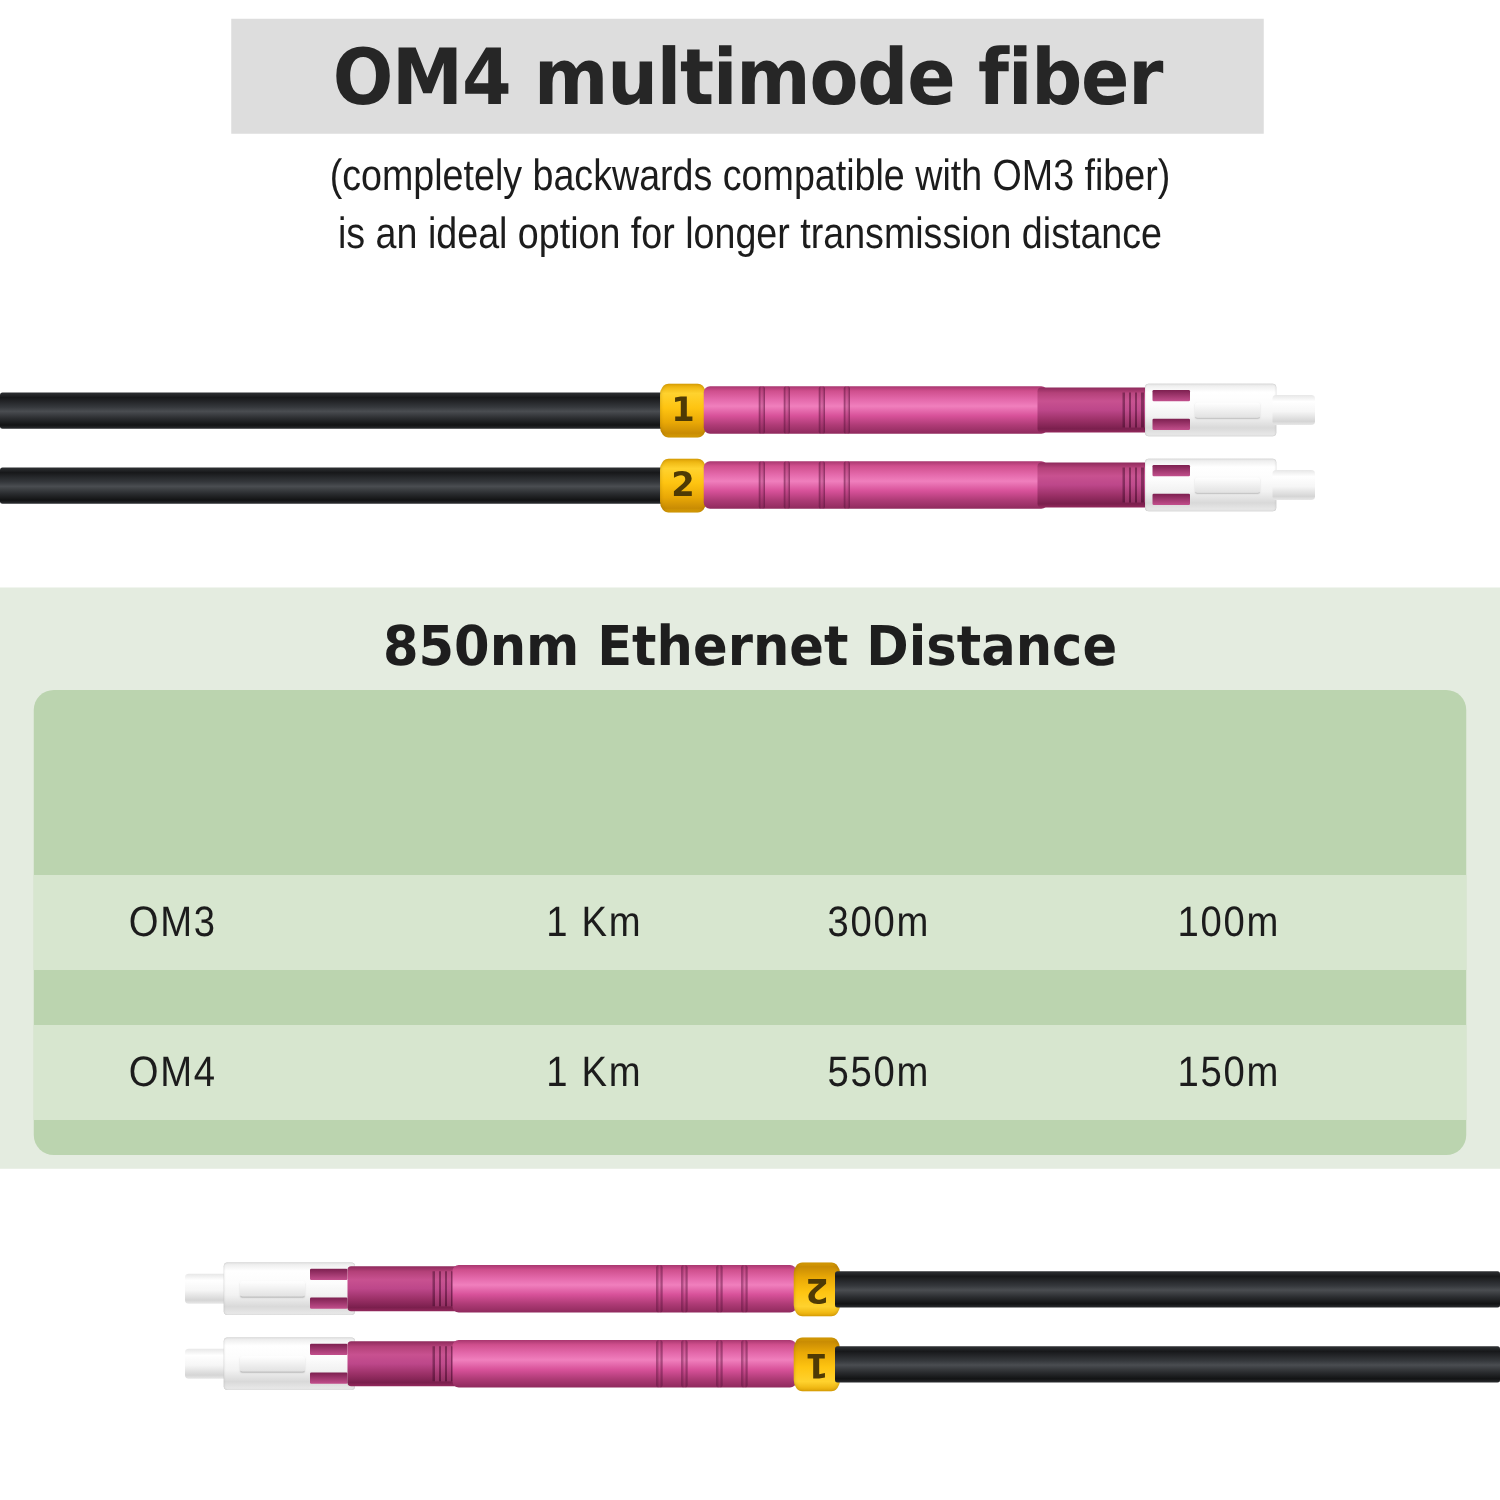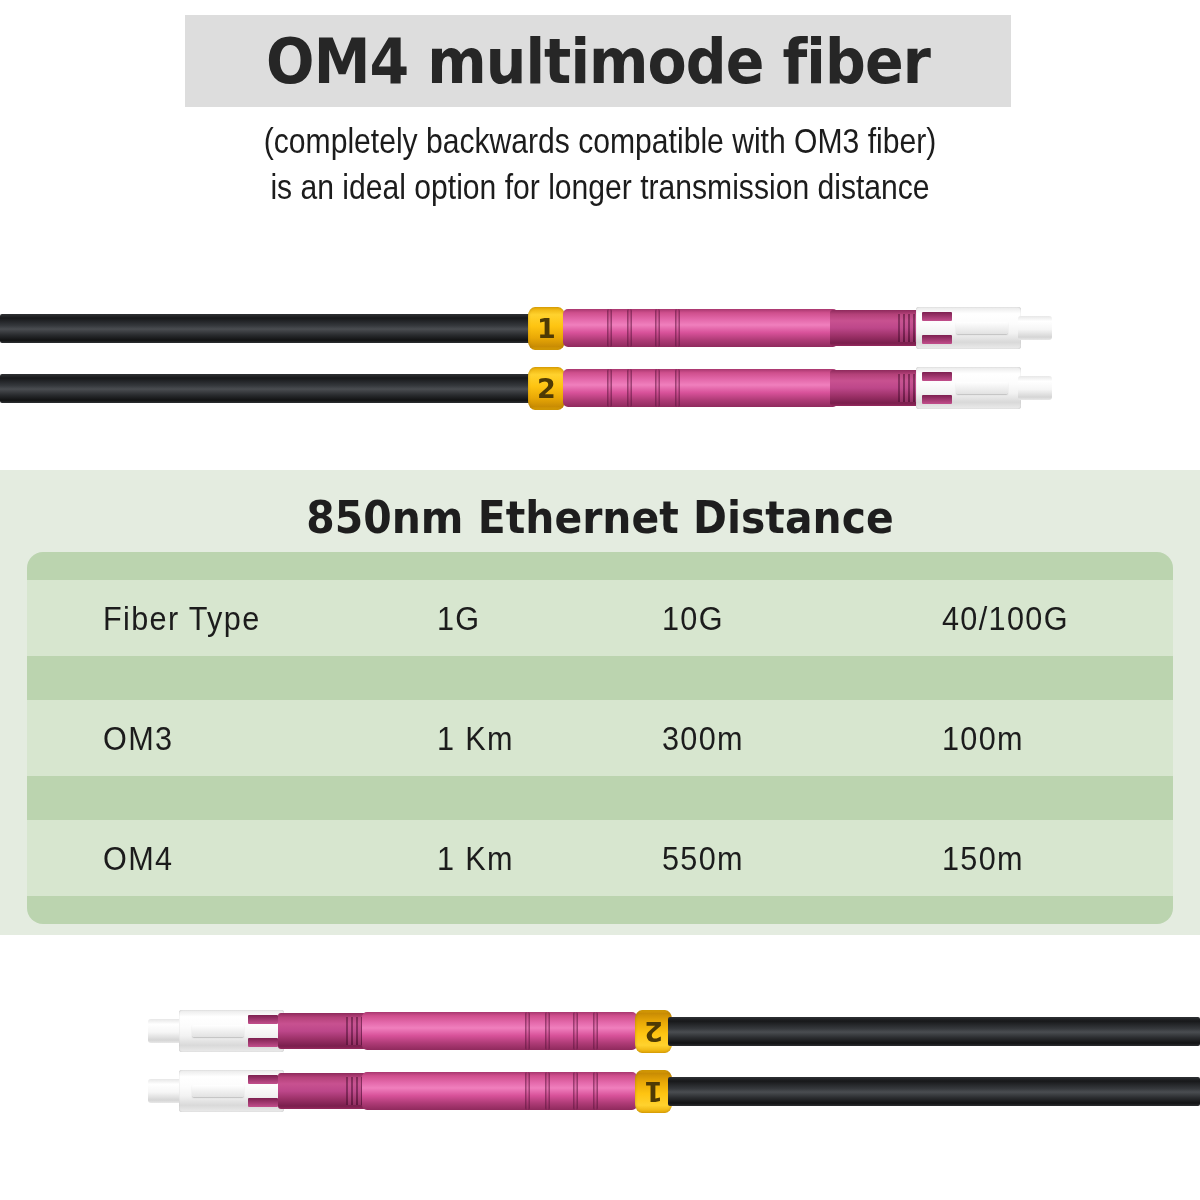--- a/index.html
+++ b/index.html
@@ -307,26 +307,20 @@
     <div class="ferrule" style="left:1018px;"></div>
   </div>
 </div>
 
 <div class="green-section">
 
   <div class="table-heading">850nm Ethernet Distance</div>
 
   <div class="table-panel">
 
-    <div class="trow r0">
-      <span class="cell c0">Fiber Type</span>
-      <span class="cell c1">1G</span>
-      <span class="cell c2">10G</span>
-      <span class="cell c3">40/100G</span>
-    </div>
 
     <div class="trow r1">
       <span class="cell c0">OM3</span>
       <span class="cell c1">1 Km</span>
       <span class="cell c2">300m</span>
       <span class="cell c3">100m</span>
     </div>
 
     <div class="trow r2">
       <span class="cell c0">OM4</span>

